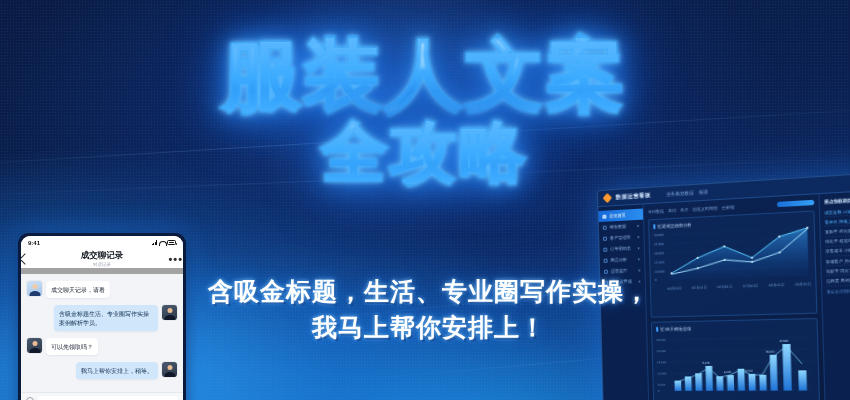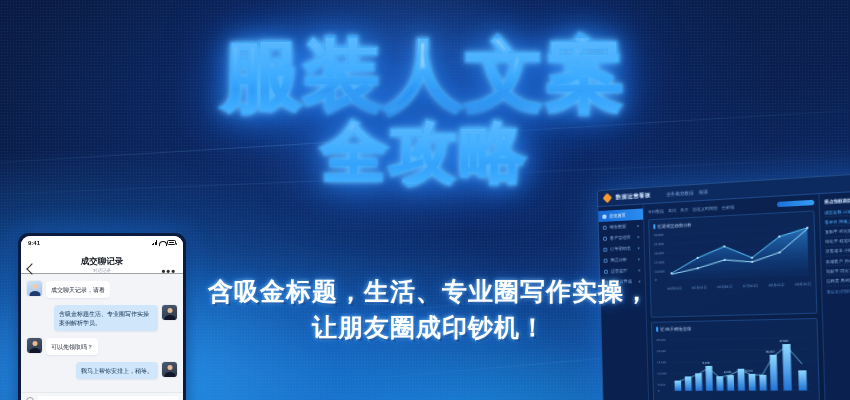--- a/index.html
+++ b/index.html
@@ -126,22 +126,22 @@
   .wifi::after{
     content:""; position:absolute; left:0; top:1px; width:6px;height:4px;
     border-radius:6px 6px 0 0; border:1px solid #111; border-bottom:none;
   }
   .batt { width:9px; height:5px; border:1px solid #111; border-radius:1.5px; position:relative; }
   .batt::before{content:"";position:absolute;inset:1px;background:#111;border-radius:.5px;}
   .batt::after{content:"";position:absolute;right:-2px;top:1.5px;width:1px;height:2px;background:#111;border-radius:0 1px 1px 0;}
 
   .nav-bar {
     height:25px; background:#ffffff;
-    border-bottom:1px solid #a3a3a3;
-    display:flex; align-items:flex-end; padding:0 7px; position:relative;
+    border-bottom:6px solid #a3a3a3;
+    display:flex; align-items:center; padding:0 0; position:relative;
   }
   .nav-back {
     width:8px;height:8px;border-left:1.6px solid #2b2b2b;border-bottom:1.6px solid #2b2b2b;
     transform:rotate(45deg); flex:0 0 auto;
   }
   .nav-center { position:absolute; left:0; right:0; text-align:center; }
   .nav-title { font-size:8.5px; font-weight:700; color:#11161f; font-family:"DejaVu Sans",sans-serif; }
   .nav-sub { font-size:4.5px; color:#9aa2ae; margin-top:.5px; font-family:"DejaVu Sans",sans-serif; }
   .nav-more {
     margin-left:auto; z-index:2; color:#2b2b2b; font-size:11px;
@@ -261,21 +261,21 @@
     <div class="streak s4"></div>
   </div>
 
   <div class="title-wrap">
     <div class="title-line title-1" data-text="服装人文案">服装人文案</div>
     <div class="title-line title-2" data-text="全攻略">全攻略</div>
   </div>
 
   <div class="sub-wrap">
     <div class="sub-line">含吸金标题，生活、专业圈写作实操，</div>
-    <div class="sub-line">让朋友圈成印钞机！</div>
+    <div class="sub-line">我马上帮你安排上！</div>
   </div>
 
   <div class="phone">
     <div class="phone-screen">
 
       <div class="status-bar">
         <span>9:41</span>
         <span class="status-icons">
           <span class="sig">
               <i></i>

